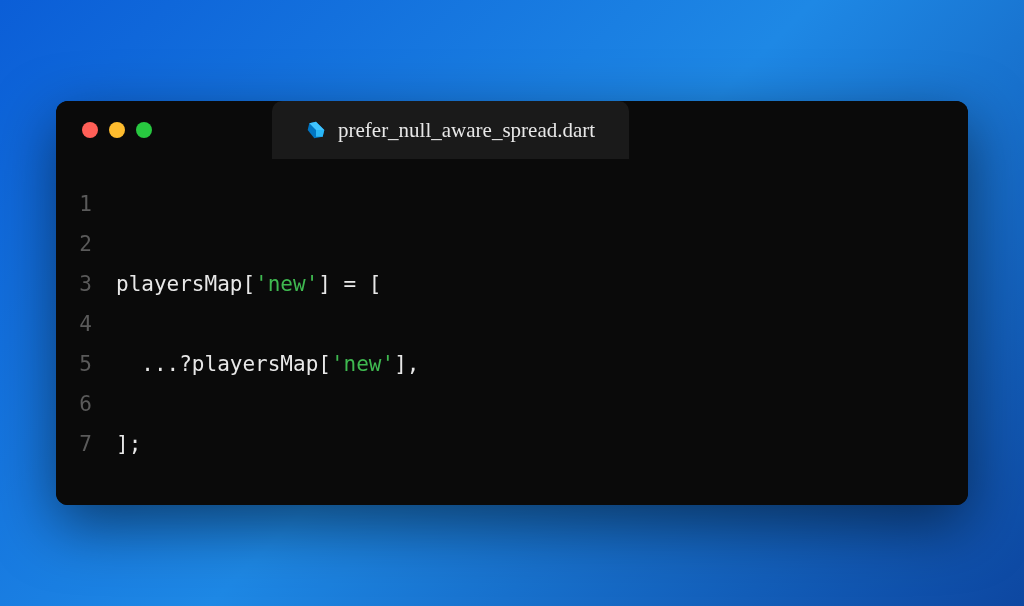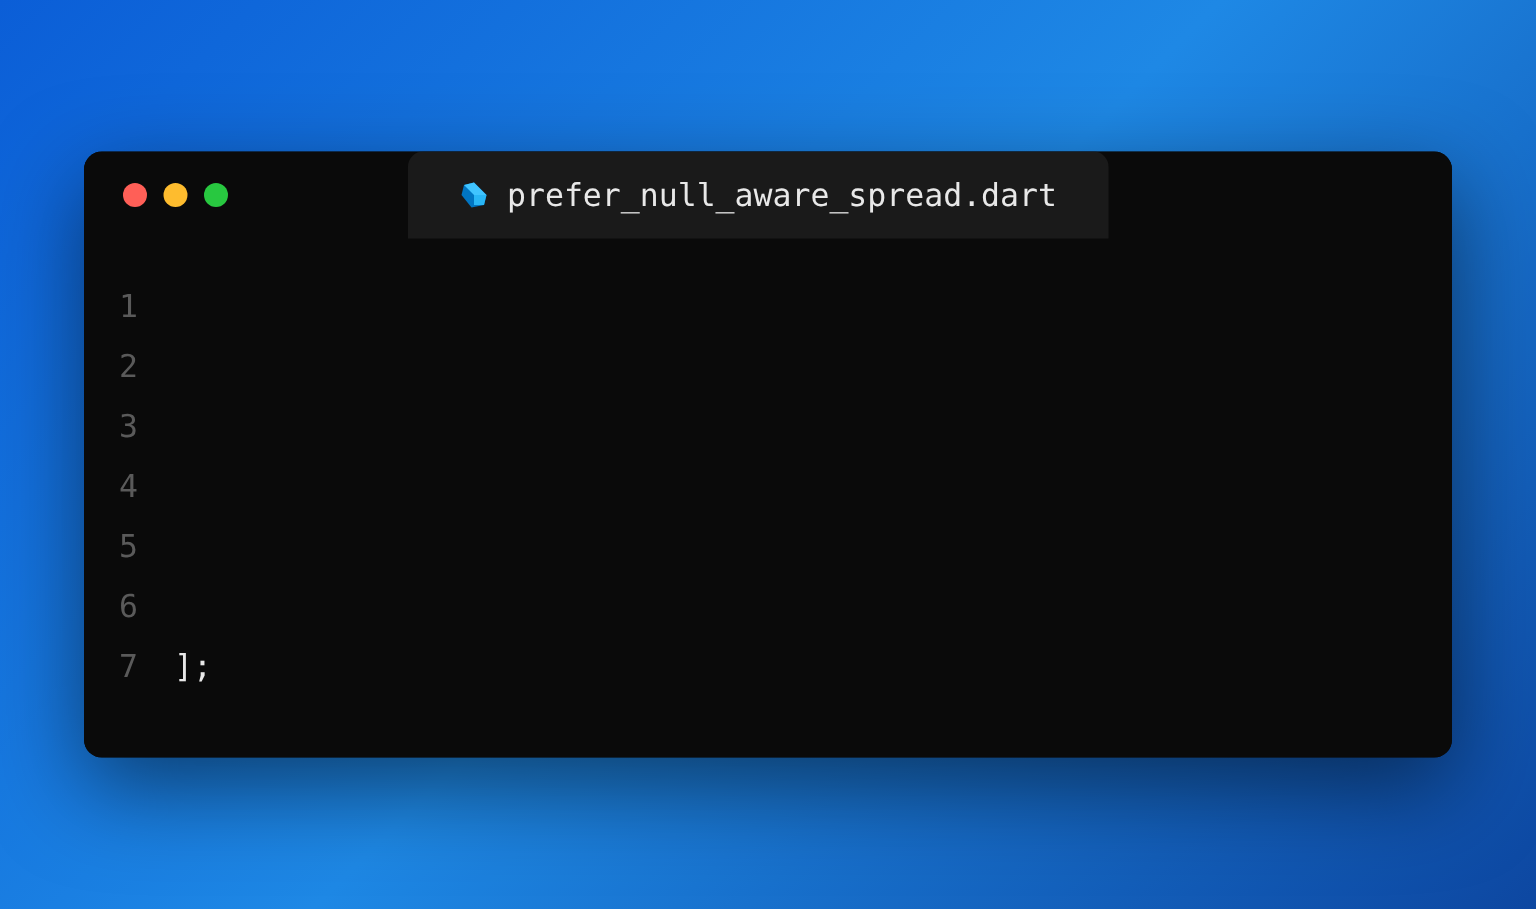--- a/index.html
+++ b/index.html
@@ -54,20 +54,21 @@
     .dart-icon {
       width: 20px;
       height: 20px;
       position: relative;
     }
     .dart-icon svg { width: 100%; height: 100%; }
     .tab-label {
       color: #e8e8e8;
       font-size: 21px;
       font-weight: 400;
+      font-family: Liberation Serif, serif;
     }
     .code-area {
       padding: 26px 20px 40px 20px;
       background: #0a0a0a;
     }
     .code-line {
       display: flex;
       align-items: baseline;
       line-height: 1.9;
       font-size: 21px;
@@ -112,27 +113,29 @@
   <div class="code-area" id="code-area">
       <div class="code-line">
         <span class="line-number">1</span>
       </div>
       <div class="code-line">
         <span class="line-number">2</span>
         <span class="code-content"><span class="tok-ident"></span></span>
       </div>
       <div class="code-line">
         <span class="line-number">3</span>
+        <span class="code-content"><span class="tok-ident">playersMap[</span><span class="tok-string">'new'</span><span class="tok-ident">] = [</span></span>
       </div>
       <div class="code-line">
         <span class="line-number">4</span>
         <span class="code-content"><span class="tok-ident">  </span></span>
       </div>
       <div class="code-line">
         <span class="line-number">5</span>
+        <span class="code-content"><span class="tok-ident">  ...?playersMap[</span><span class="tok-string">'new'</span><span class="tok-ident">],</span></span>
       </div>
       <div class="code-line">
         <span class="line-number">6</span>
       </div>
       <div class="code-line">
         <span class="line-number">7</span>
         <span class="code-content"><span class="tok-ident">];</span></span>
       </div>
     </div>
 </div>

